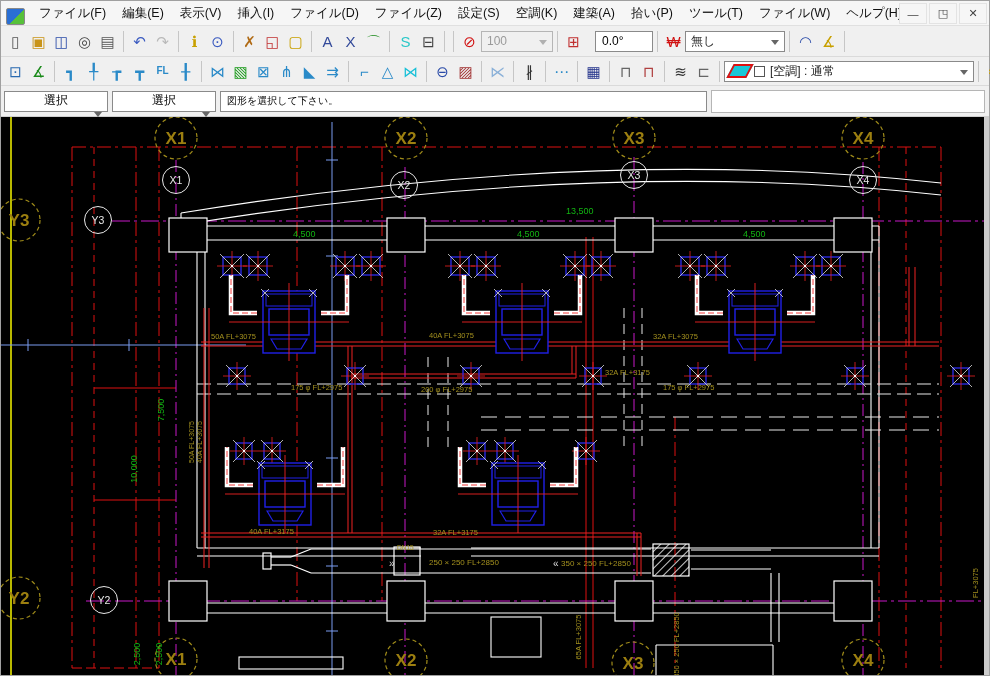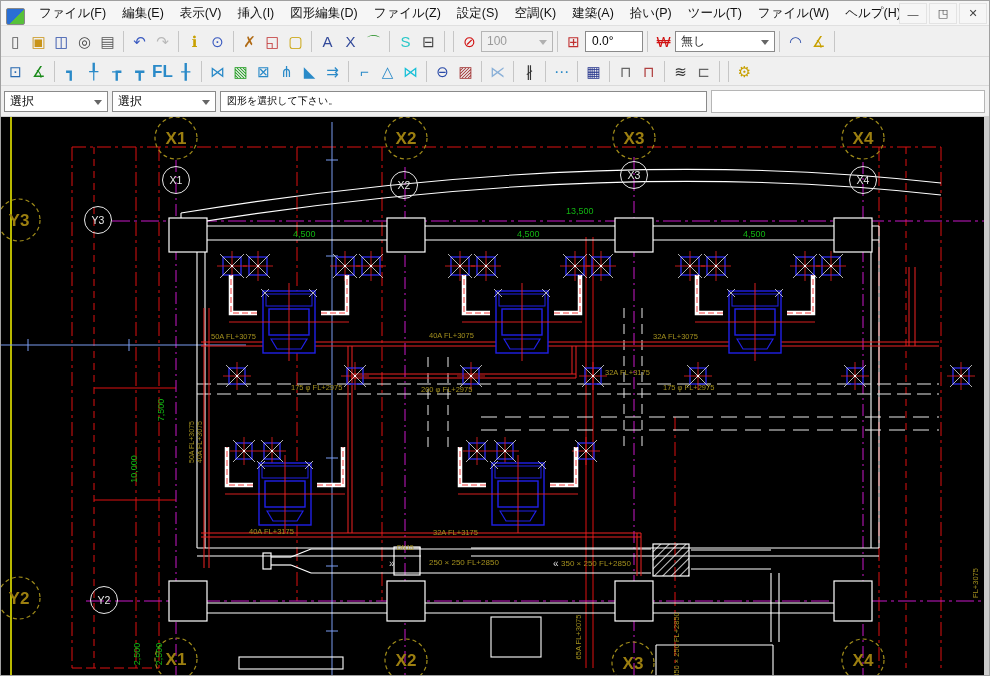--- a/index.html
+++ b/index.html
@@ -9,54 +9,54 @@
   .menubar{height:24px;background:#f6f6f6;display:flex;align-items:flex-end;font-size:12.5px;color:#111;border-bottom:1px solid #e0e0e0;position:relative;}
   .appicon{width:17px;height:15px;margin:0 6px 0 5px;background:linear-gradient(135deg,#2a6fd4 55%,#57c13a 55%);border:1px solid #888;border-radius:2px;}
   .menu-item{padding:3px 8px;white-space:nowrap;}
   .wincontrols{position:absolute;right:2px;top:2px;display:flex;gap:2px;}
   .winbtn{width:26px;height:19px;display:flex;align-items:center;justify-content:center;font-size:11px;color:#444;background:#f6f6f6;border:1px solid #e3e3e3;}
   
   .tb{display:flex;align-items:center;background:#f0f0f0;padding:0 3px;}
   .tb1{height:30px;border-bottom:1px solid #dadada;}
   .tb2{height:28px;border-bottom:1px solid #dadada;}
   .tbi{width:23px;height:23px;display:flex;align-items:center;justify-content:center;font-size:15px;line-height:1;cursor:default;flex:0 0 auto;}
-  .tbi.small{font-size:17px;font-weight:bold;}
+  .tbi.small{font-size:10px;font-weight:bold;}
   .tbi.dis{color:#b9b9b9 !important;}
   .sep{width:1px;height:21px;background:#c6c6c6;margin:0 4px;flex:0 0 auto;}
   .combo{display:flex;align-items:center;background:#fff;border:1px solid #8a8a8a;height:21px;padding:0 5px;font-size:12px;color:#222;box-sizing:border-box;flex:0 0 auto;}
   .combo.dis{background:#f0f0f0;color:#9a9a9a;border-color:#b5b5b5;}
   .combo .chev{margin-left:auto;width:0;height:0;border:4px solid transparent;border-top:5px solid #666;transform:translateY(3px);}
   .combo.dis .chev{border-top-color:#b0b0b0;}
   .lineSwatch{flex:1;height:0;border-top:1.6px solid #111;margin:0 8px;}
   .tbinput{background:#fff;border:1px solid #8a8a8a;height:21px;display:flex;align-items:center;padding:0 6px;font-size:12px;box-sizing:border-box;flex:0 0 auto;}
   .para{width:16px;height:10px;background:#19c8d8;border:2px solid #e01010;transform:skewX(-28deg);margin-right:4px;flex:0 0 auto;}
   .sq{width:9px;height:9px;border:1.5px solid #555;background:#fff;margin-right:5px;flex:0 0 auto;}
   
   .cmdrow{height:26px;background:#f0f0f0;display:flex;align-items:center;padding:2px 3px;gap:4px;border-bottom:1px solid #cfcfcf;}
-  .cselect{width:104px;height:21px;background:#fff;border:1px solid #8a8a8a;display:flex;align-items:center;font-size:12px;padding:0 5px;box-sizing:border-box;}
+  .cselect{width:104px;height:21px;background:#fff;border:1px solid #8a8a8a;display:flex;align-items:center;font-size:12px;padding:0 5px;box-sizing:border-box;flex-direction:column;}
   .cselect .chev{margin-left:auto;width:0;height:0;border:4px solid transparent;border-top:5px solid #666;transform:translateY(3px);}
   .statusbox{width:487px;height:21px;background:#fff;border:1px solid #8a8a8a;display:flex;align-items:center;font-size:10px;padding:0 6px;box-sizing:border-box;}
   .msgbox2{flex:1;height:21px;background:#fff;border:1px solid #b5b5b5;margin-right:1px;}
   
   .canvas{position:relative;flex:1;background:#000;overflow:hidden;}
   .canvas svg{position:absolute;left:0;top:0;}
 </style>
 </head>
 <body>
 
 <div class="window">
 
   <div class="menubar">
     <div class="appicon"></div>
     <div id="menu-items" style="display:flex;">
         <span class="menu-item">ファイル(F)</span>
         <span class="menu-item">編集(E)</span>
         <span class="menu-item">表示(V)</span>
         <span class="menu-item">挿入(I)</span>
-        <span class="menu-item">図形編集(D)</span>
+        <span class="menu-item">ファイル(D)</span>
         <span class="menu-item">ファイル(Z)</span>
         <span class="menu-item">設定(S)</span>
         <span class="menu-item">空調(K)</span>
         <span class="menu-item">建築(A)</span>
         <span class="menu-item">拾い(P)</span>
         <span class="menu-item">ツール(T)</span>
         <span class="menu-item">ファイル(W)</span>
         <span class="menu-item">ヘルプ(H)</span>
       </div>
     <div class="wincontrols" id="win-controls">
@@ -91,21 +91,21 @@
       <div class="tbi" style="color: rgb(68, 68, 68);">⊟</div>
       <div class="sep"></div>
       <div class="sep"></div>
       <div class="tbi" style="color: rgb(208, 16, 16);">⊘</div>
       <div class="combo dis" style="width: 72px;">
         <span>100</span>
         <span class="chev"></span>
       </div>
       <div class="sep"></div>
       <div class="tbi" style="color: rgb(192, 48, 48);">⊞</div>
-      <div class="tbinput" style="width: 58px;">0.0°</div>
+      <div class="tbinput" style="width: 58px; margin-left: 10px;">0.0°</div>
       <div class="sep"></div>
       <div class="tbi" style="color: rgb(208, 16, 16);">₩</div>
       <div class="combo" style="width: 100px;">
         <span>無し</span>
         <span class="chev"></span>
       </div>
       <div class="sep"></div>
       <div class="tbi" style="color: rgb(42, 75, 168);">◠</div>
       <div class="tbi" style="color: rgb(200, 160, 0);">∡</div>
       <div class="sep"></div>
@@ -143,20 +143,26 @@
       <div class="tbi" style="color: rgb(42, 138, 200);">⋯</div>
       <div class="sep"></div>
       <div class="tbi" style="color: rgb(34, 50, 138);">▦</div>
       <div class="sep"></div>
       <div class="tbi" style="color: rgb(102, 102, 102);">⊓</div>
       <div class="tbi" style="color: rgb(176, 64, 64);">⊓</div>
       <div class="sep"></div>
       <div class="tbi" style="color: rgb(51, 51, 51);">≋</div>
       <div class="tbi" style="color: rgb(102, 102, 102);">⊏</div>
       <div class="sep"></div>
+      <div class="combo" style="width: 250px;">
+        <span class="para"></span>
+        <span class="sq"></span>
+        <span>[空調] : 通常</span>
+        <span class="chev"></span>
+      </div>
       <div class="sep"></div>
       <div class="tbi" style="color: rgb(200, 160, 0);">⚙</div>
     </div>
 
   <div class="cmdrow">
     <div class="cselect">
       <span>選択</span>
       <span class="chev"></span>
     </div>
     <div class="cselect">

